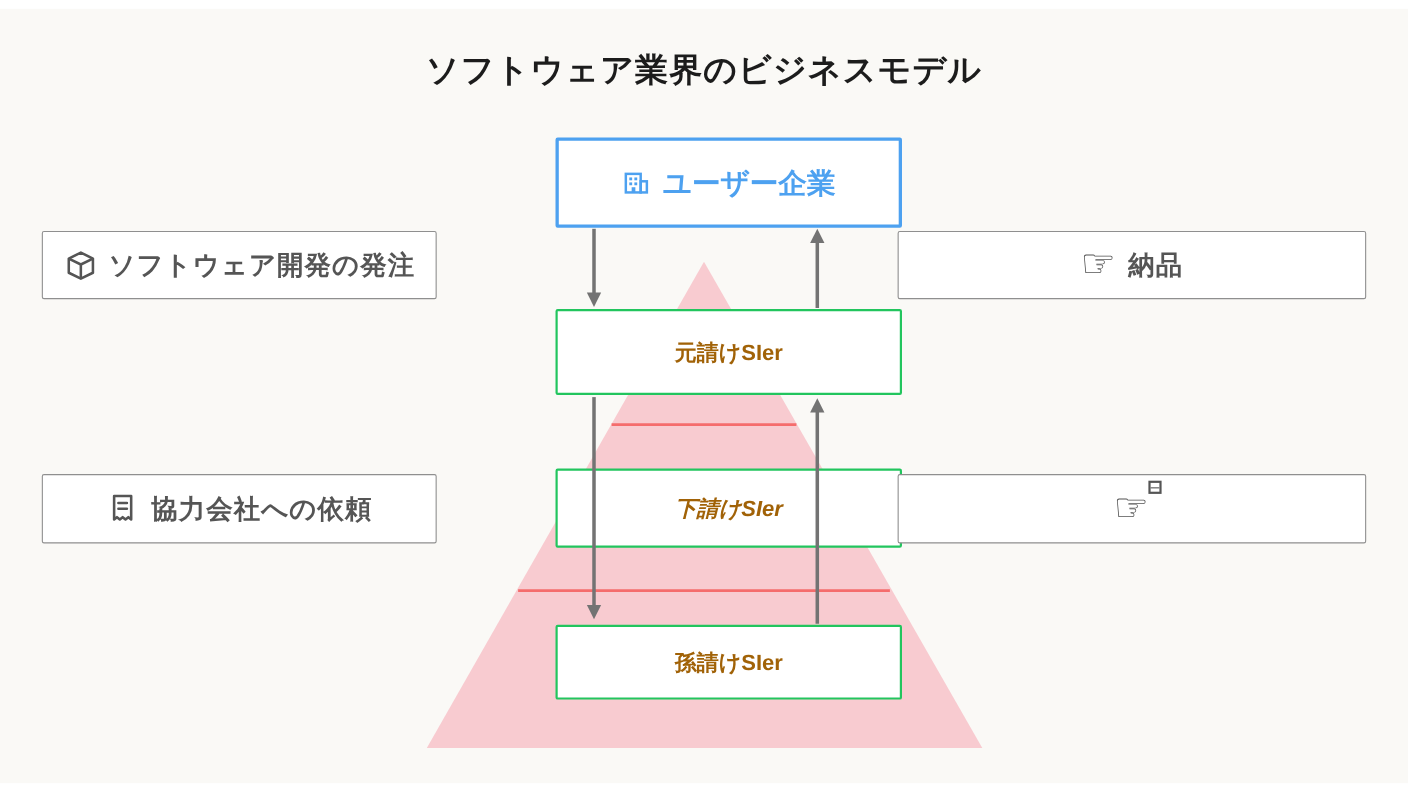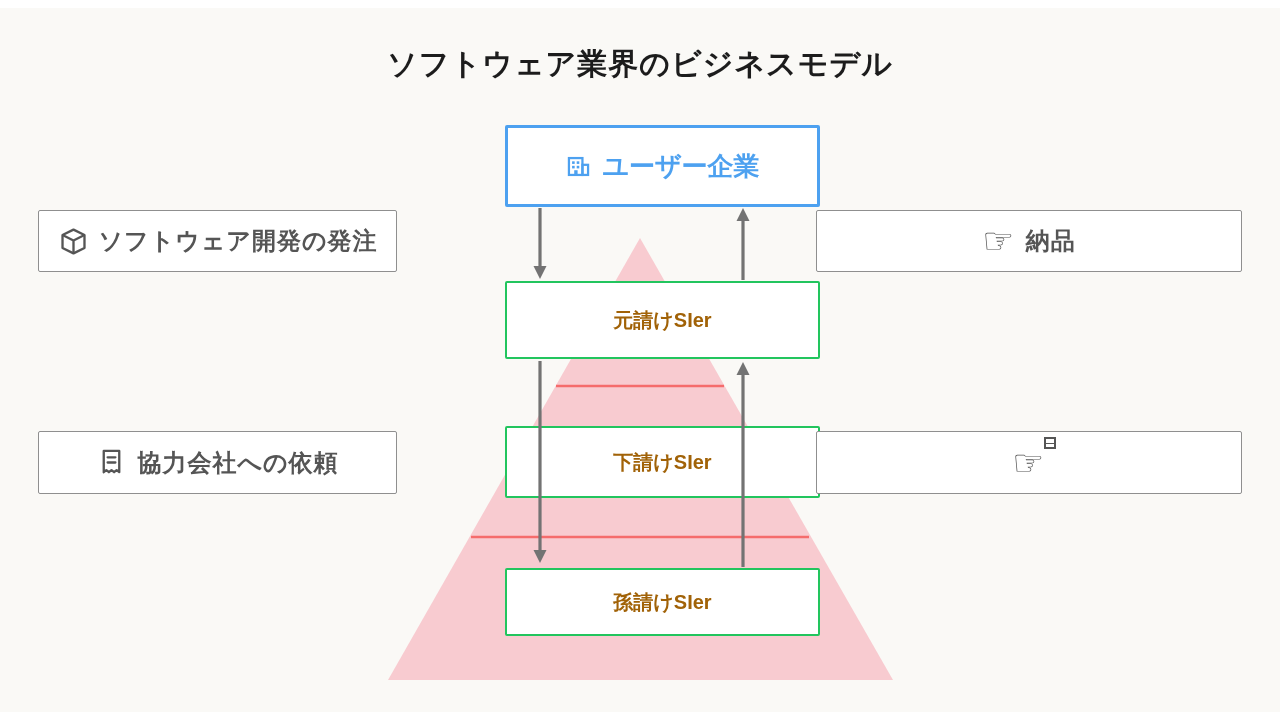--- a/index.html
+++ b/index.html
@@ -24,21 +24,21 @@
 
   .box{
     position:absolute;background:#ffffff;z-index:4;
     display:flex;align-items:center;justify-content:center;
     gap:10px;box-sizing:border-box;border-radius:2px;
   }
   .node{width:315px;left:483px;font-weight:bold;margin-left:22px;}
   .node-user{top:125px;height:82px;border:3px solid #4da1f0;color:#4da1f0;font-size:26px;}
   .node-red{border:2px solid #22c55e;color:#a16207;font-size:20px;}
   .node-prime{top:281px;height:78px;}
-  .node-sub{top:426px;height:72px;}
+  .node-sub{top:426px;height:72px;font-style:italic;}
   .node-subsub{top:568px;height:68px;}
 
   .side{
     border:1.5px solid #8f8f8f;color:#555555;
     font-size:24px;font-weight:bold;height:62px;letter-spacing:1px;
   }
   .side-left{left:38px;width:359px;}
   .side-right{left:816px;width:426px;}
   .row1{top:210px;}
   .row2{top:431px;height:63px;}

